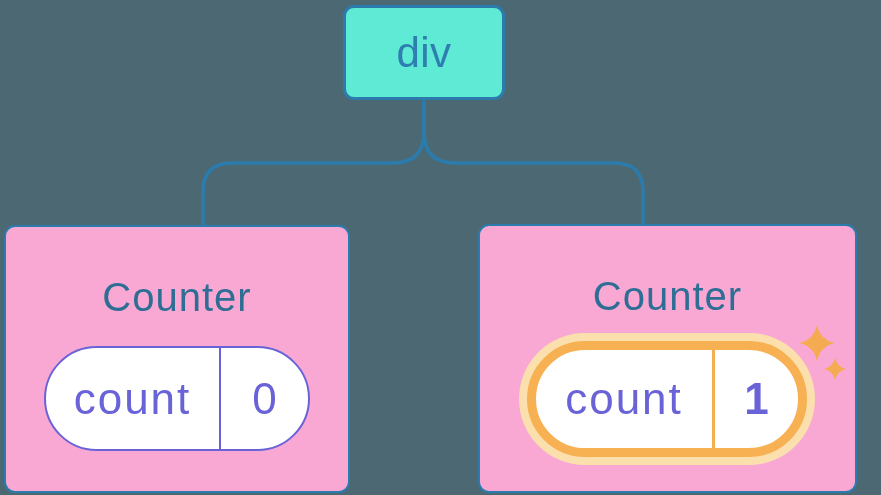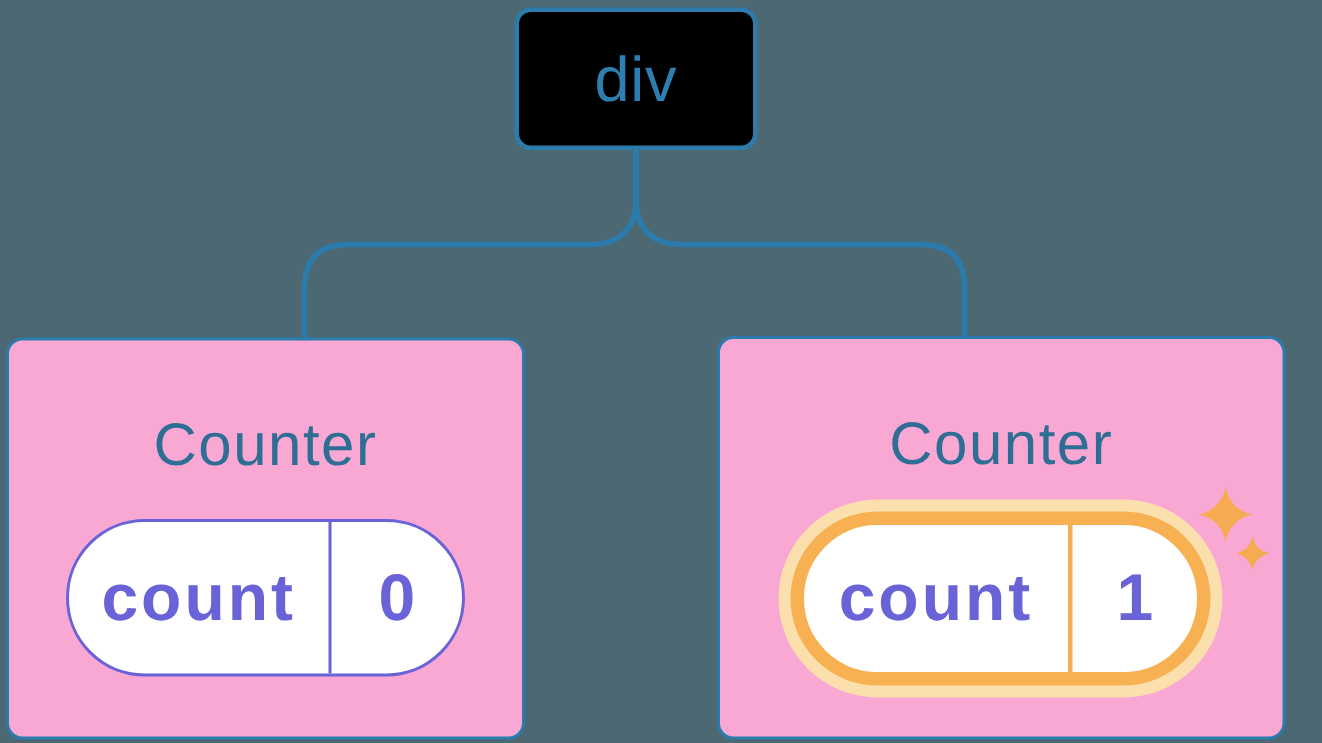--- a/index.html
+++ b/index.html
@@ -13,21 +13,21 @@
     width: 881px;
     height: 495px;
     background: #4C6973;
     overflow: hidden;
   }
   
   .root-node {
     position: absolute;
     left: 343px; top: 5px;
     width: 162px; height: 95px;
-    background: #000000;
+    background: #5eead4;
     border: 3px solid #2B7CAD;
     border-radius: 11px;
     display: flex;
     align-items: center;
     justify-content: center;
     box-sizing: border-box;
   }
   .root-node .label {
     color: #2E7EAF;
     font-size: 42px;
@@ -87,21 +87,20 @@
     border-radius: 60px;
     box-shadow: 0 0 0 8px #FBDFAD;
   }
   .pill-section {
     display: flex;
     align-items: center;
     justify-content: center;
     color: #6A63D8;
     font-size: 44px;
     letter-spacing: 2px;
-    font-weight: bold;
   }
   .pill-plain .pill-name {
     width: 173px;
     border-right: 2px solid #6A63D8;
   }
   .pill-plain .pill-value { flex: 1; letter-spacing: 0; }
   .pill-highlight .pill-name {
     width: 176px;
     border-right: 3px solid #F6AE55;
   }

